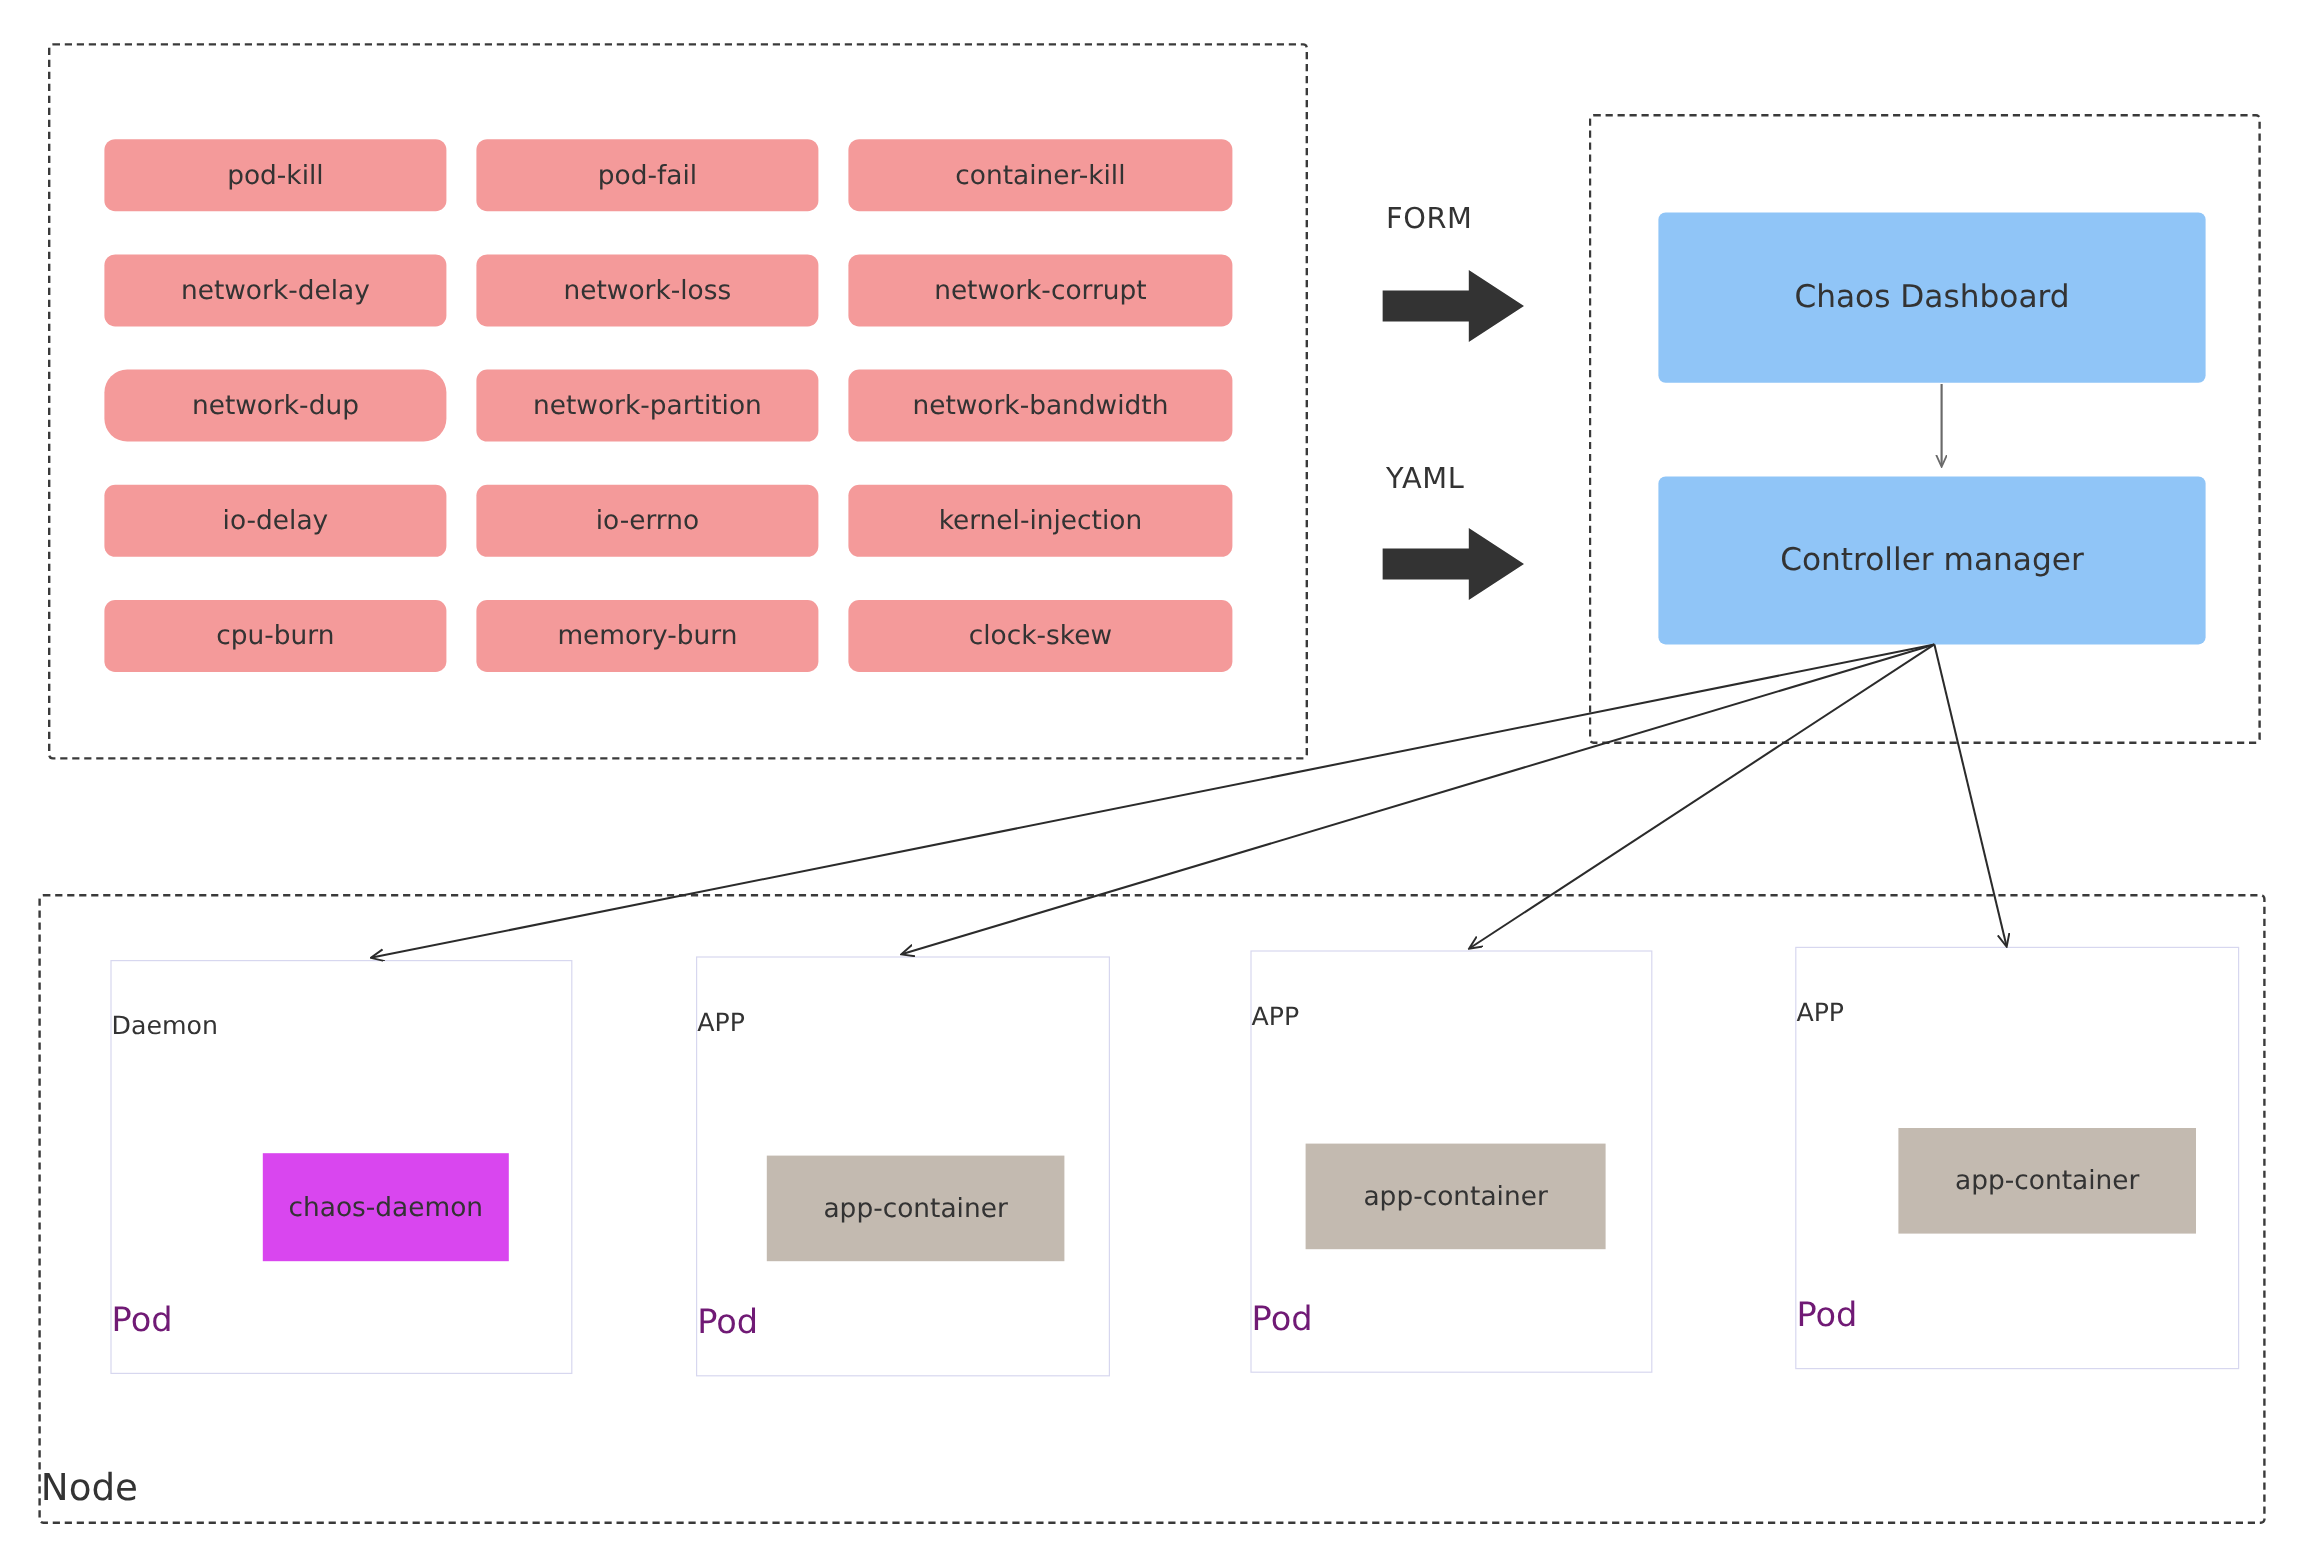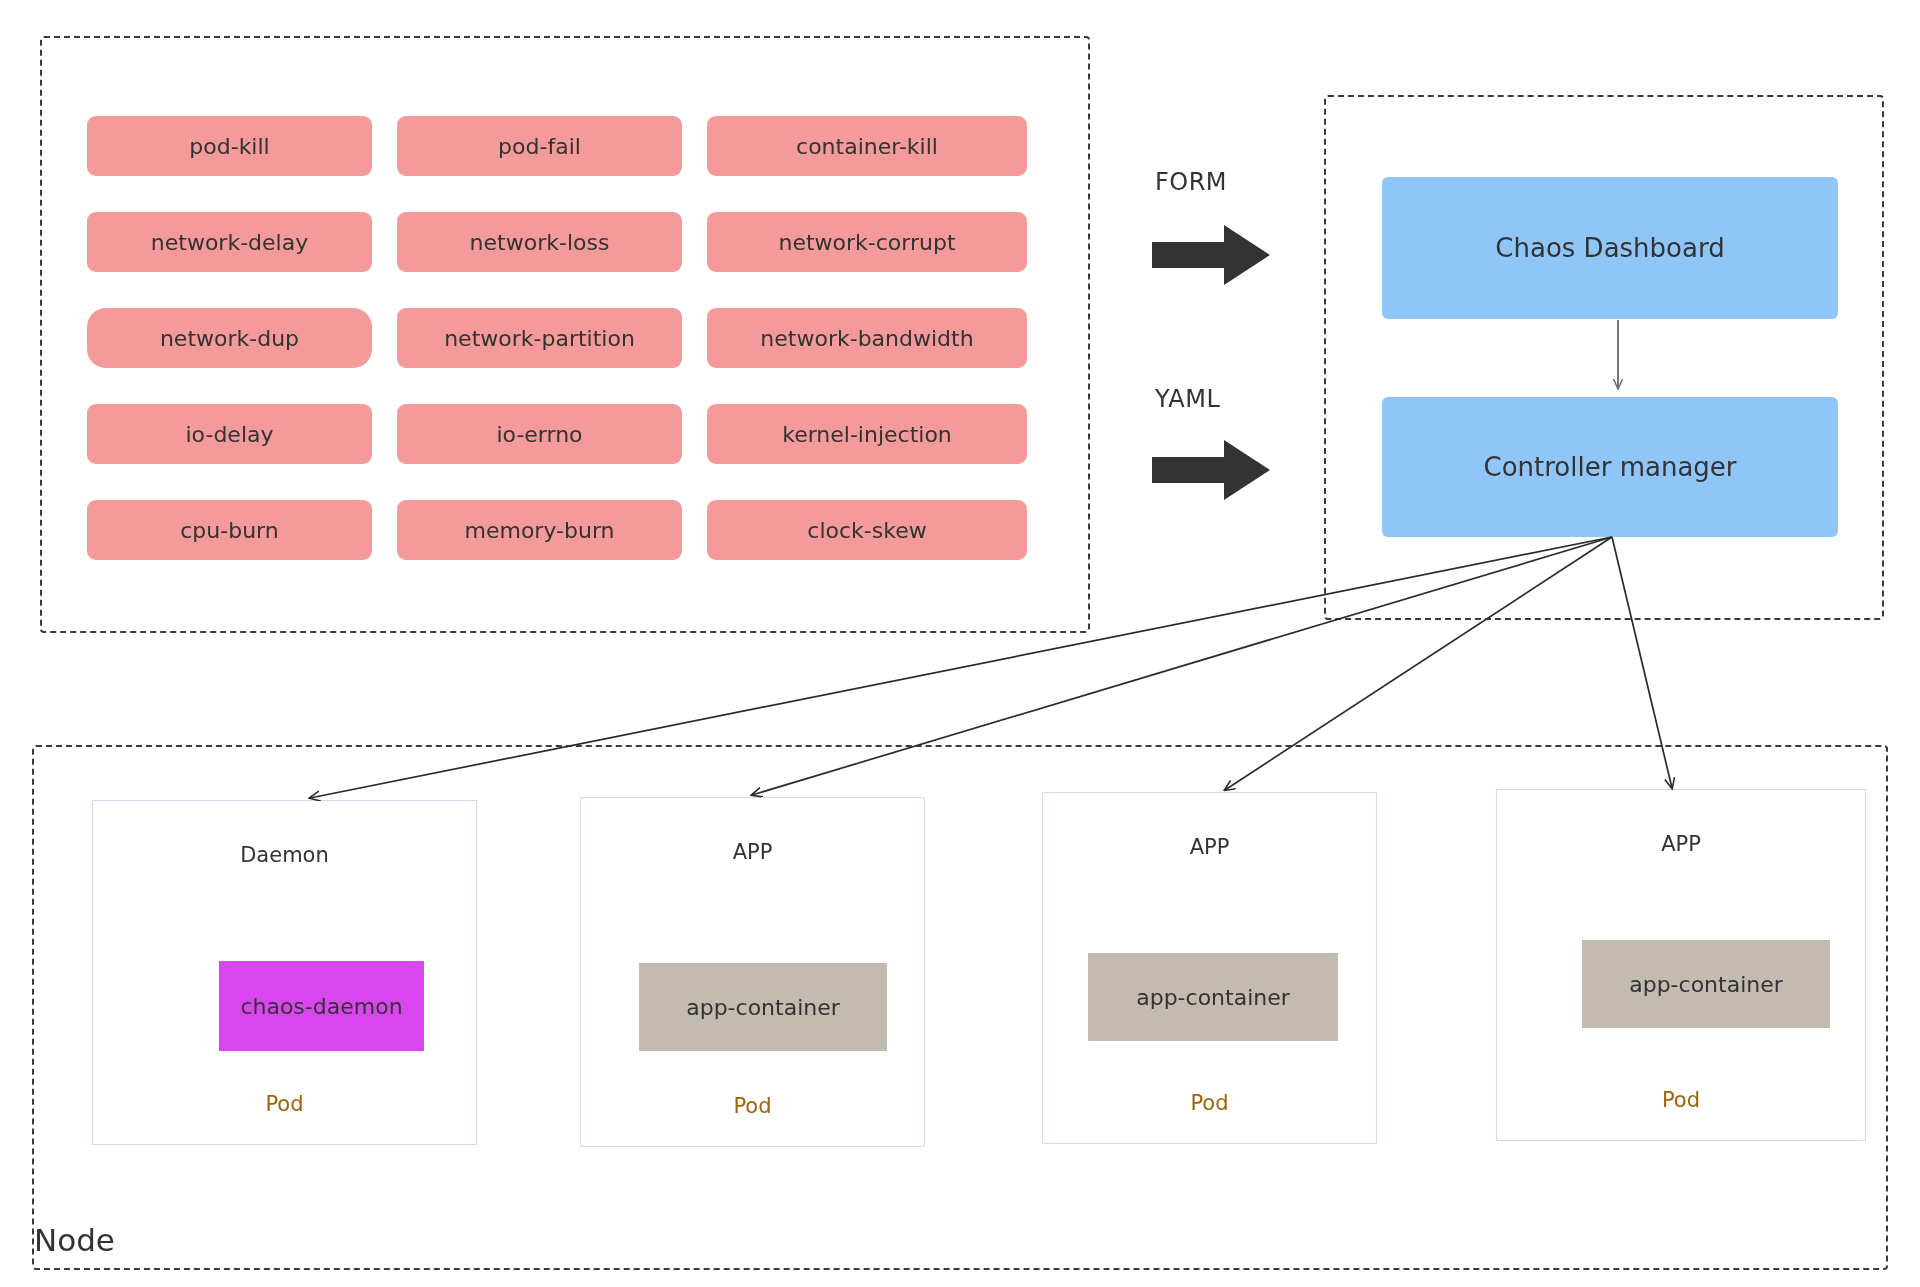--- a/index.html
+++ b/index.html
@@ -76,32 +76,31 @@
     position: absolute;
     border: 1px solid #d7d7ef;
     background: #ffffff;
     box-sizing: border-box;
   }
   .pod-top-label {
     position: absolute;
     top: 42px;
     left: 0;
     right: 0;
-    text-align: center;
+    text-align: left;
     font-size: 21px;
     color: #333333;
   }
   .pod-bottom-label {
     position: absolute;
     bottom: 28px;
     left: 0;
     right: 0;
-    text-align: center;
-    font-size: 21px;
-    color: #a16207;
+    font-size: 28px;
+    color: #701a75;
   }
   .container-box {
     position: absolute;
     display: flex;
     align-items: center;
     justify-content: center;
     font-size: 22px;
     color: #333333;
     box-sizing: border-box;
   }

